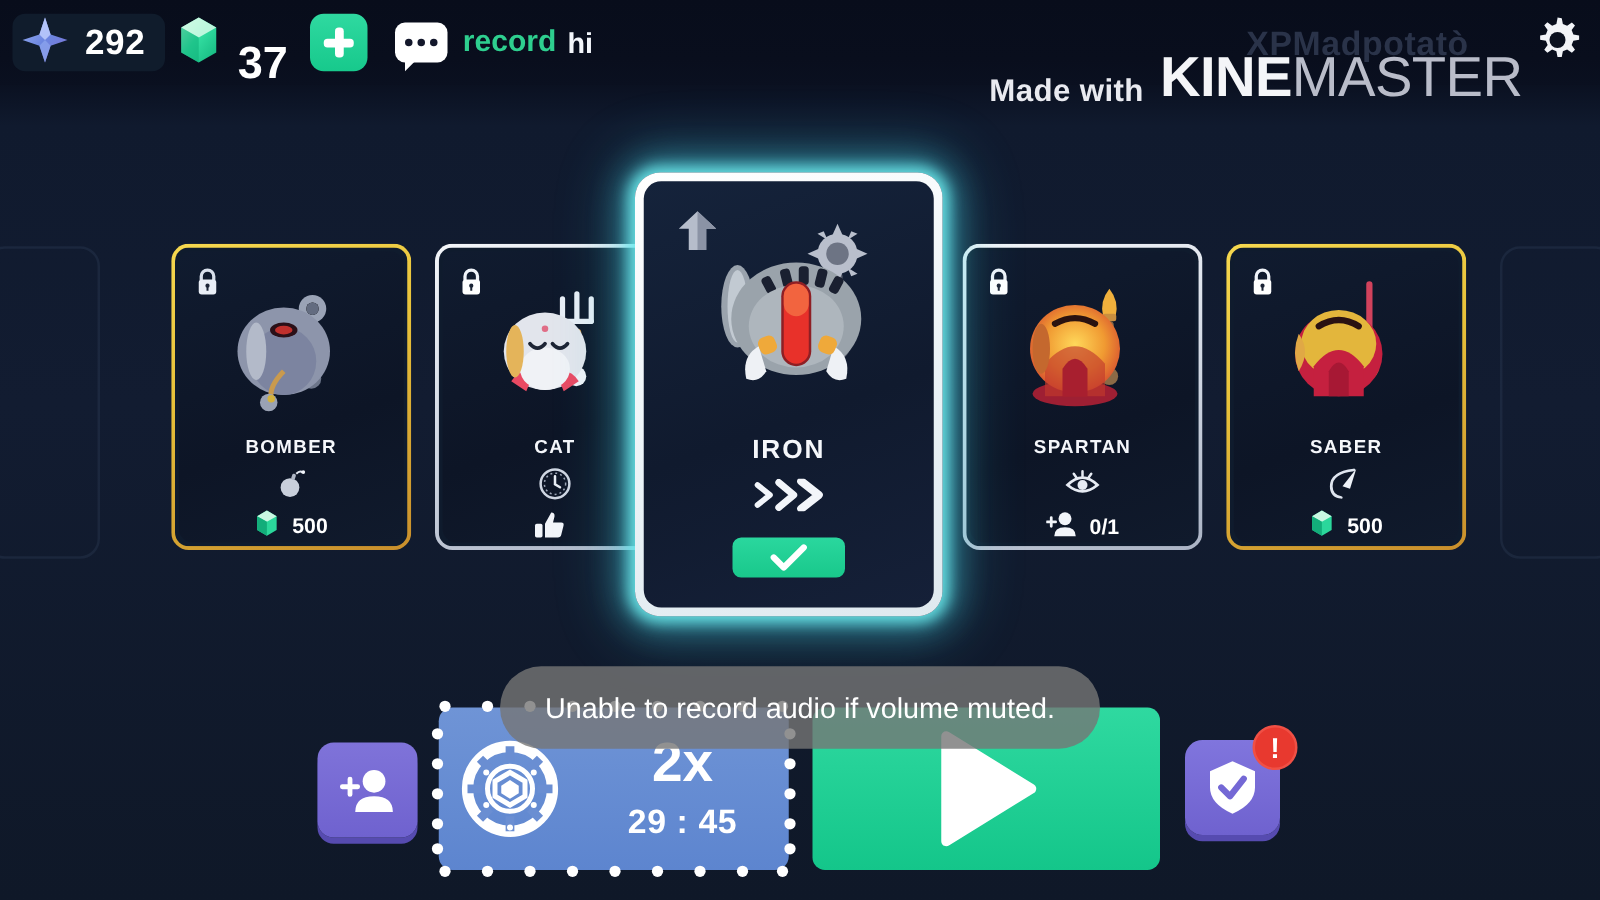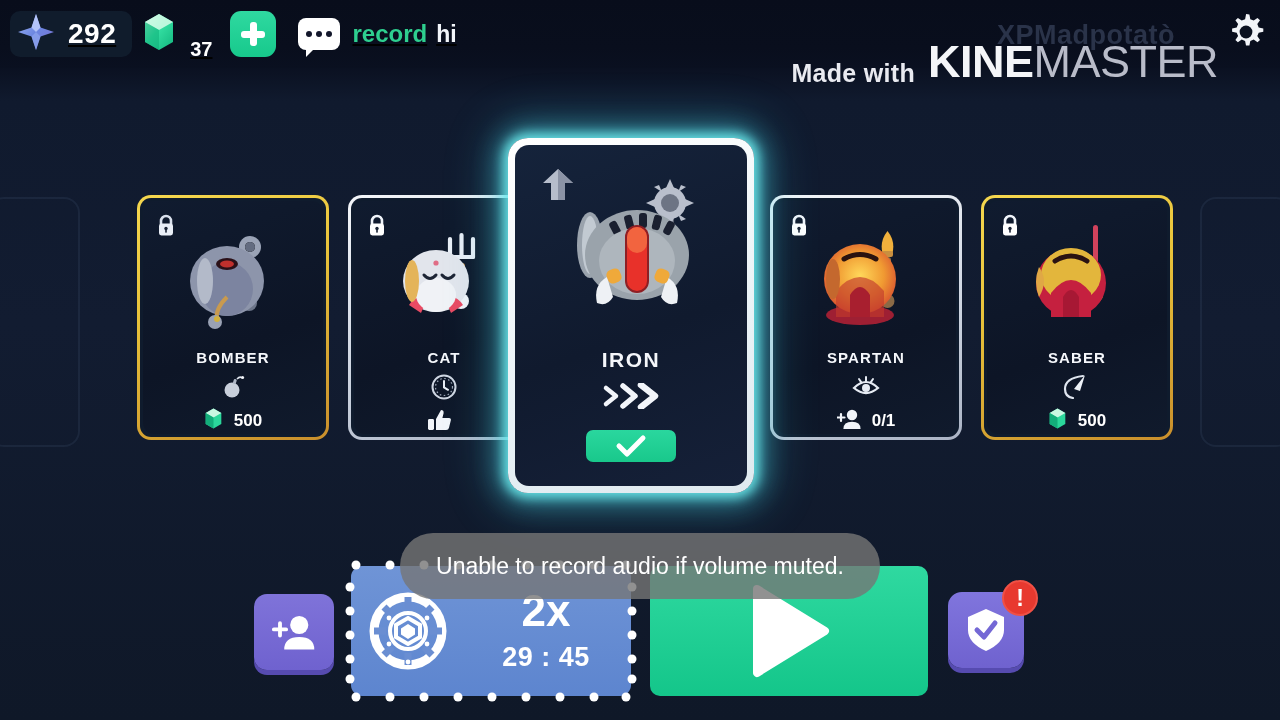--- a/index.html
+++ b/index.html
@@ -12,33 +12,33 @@
   #stage {
     position:absolute; inset:0; width:1280px; height:720px;
     background:linear-gradient(180deg,#0a0f1f 0%,#0a1020 9%,#101a2e 14%,#121c31 45%,#0f1828 100%);
     overflow:hidden;
   }
 
   
   #topbar {
     position:absolute; left:0; top:0; width:1280px; height:68px;
     background:linear-gradient(180deg,#080d1b 0%,#090e1d 70%,#0a1020 100%);
-    display:flex; align-items:center; padding-left:10px;text-decoration:underline;
+    display:flex; align-items:center; padding-left:10px;
   }
   .pill {
     display:flex; align-items:center; height:46px;
     background:#101c2c; border-radius:10px; padding:0 16px 0 6px;
   }
   .pill .val {
     color:#fff; font-size:28px; font-weight:bold; margin-left:12px;
     letter-spacing:0.5px;
   }
   .gemgrp { display:flex; align-items:center; margin-left:10px; }
   .gemgrp .val {
-    color:#fff; font-size:20px; font-weight:bold; margin-left:14px;margin-top:31px;
+    color:#fff; font-size:36px; font-weight:bold; margin-left:14px;margin-top:31px;
   }
   #plus-btn {
     width:46px; height:46px; border-radius:11px;
     background:linear-gradient(180deg,#2fd9a0 0%,#17c98c 100%);
     margin-left:18px; display:flex; align-items:center; justify-content:center;
     cursor:pointer;
   }
   #plus-btn .bar-h { position:absolute; width:24px; height:7px; background:#fff; border-radius:3px; }
   #plus-btn .bar-v { position:absolute; width:7px; height:24px; background:#fff; border-radius:3px; }
   #plus-inner { position:relative; width:26px; height:26px; display:flex;align-items:center;justify-content:center;}

